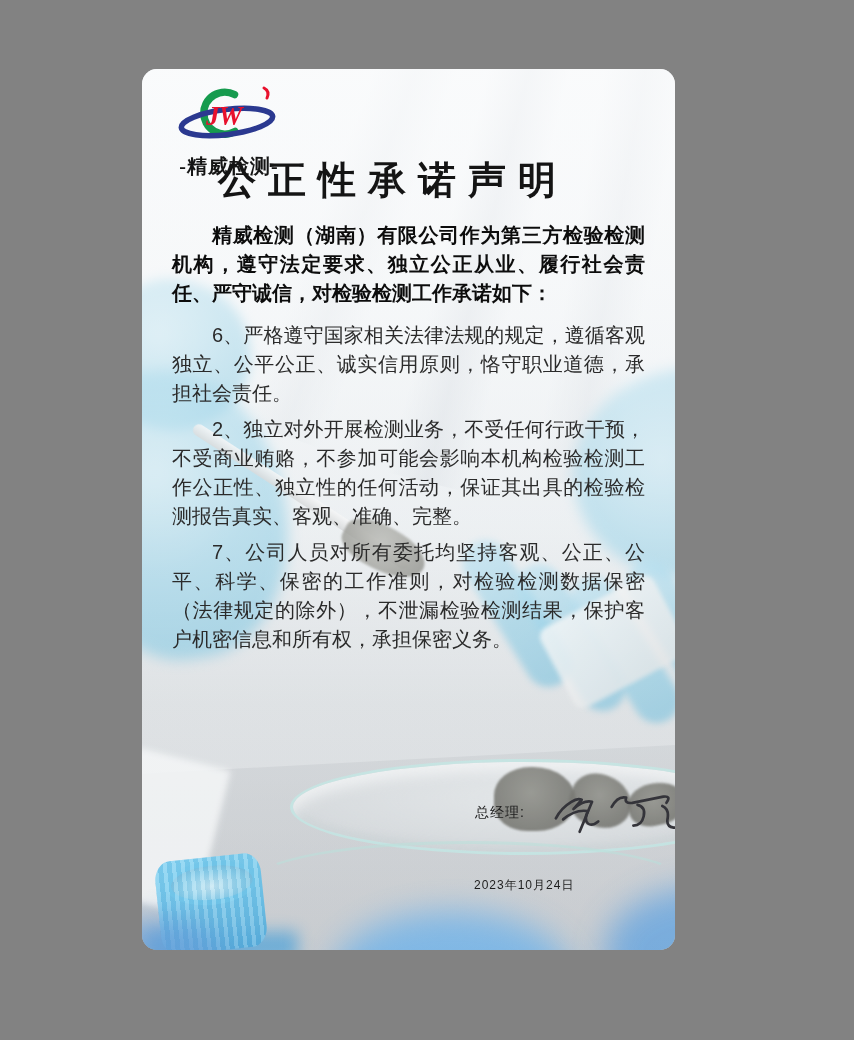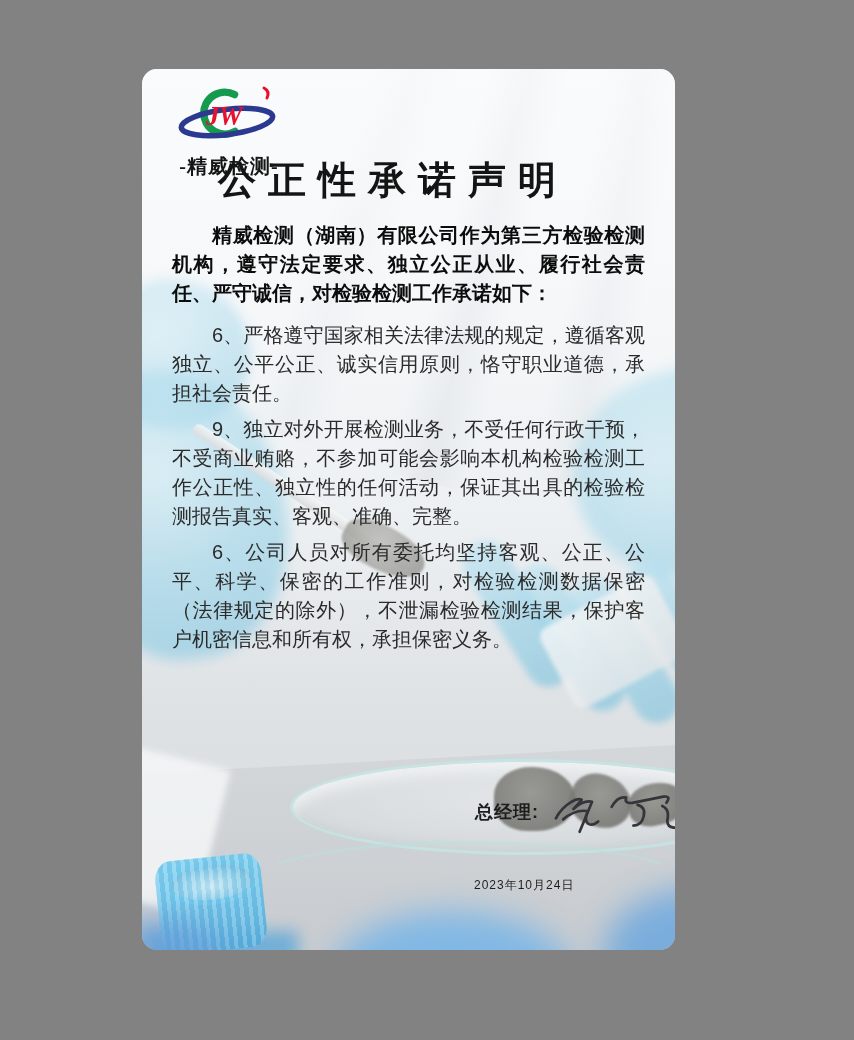--- a/index.html
+++ b/index.html
@@ -140,21 +140,21 @@
     white-space:nowrap;
   }
   .body-text {
     position:absolute; left:30px; right:30px; top:152px;
     font-size:20px; line-height:29px; color:#2b2b2b;
     text-align:justify;
   }
   .body-text p { text-indent:2em; margin:0 0 7px 0; }
   .body-text p.intro { font-weight:bold; color:#0c0c0c; margin-bottom:13px; }
   .sig-row { position:absolute; left:333px; top:730px; height:64px; }
-  .sig-label { font-size:18px; color:#1d1d1d; letter-spacing:1px; vertical-align:top; line-height:26px;font-weight:bold; }
+  .sig-label { font-size:14px; color:#1d1d1d; letter-spacing:1px; vertical-align:top; line-height:26px; }
   .sig-svg { position:absolute; left:72px; top:-22px; }
   .doc-date { position:absolute; left:332px; top:808px; font-size:12px; color:#1d1d1d; letter-spacing:1px; }
 </style>
 </head>
 <body>
 
 <div class="canvas">
   <div class="page">
 
     <div class="photo">
@@ -196,22 +196,22 @@
           <text x="29" y="40" font-family="Liberation Serif, DejaVu Serif, serif" font-size="27" font-style="italic" font-weight="bold" fill="#e8112d" letter-spacing="-1">JW</text>
         </svg>
         <div class="logo-name">-精威检测-</div>
       </div>
 
       <h1 class="doc-title">公正性承诺声明</h1>
 
       <div class="body-text">
         <p class="intro">精威检测（湖南）有限公司作为第三方检验检测机构，遵守法定要求、独立公正从业、履行社会责任、严守诚信，对检验检测工作承诺如下：</p>
         <p class="item">6、严格遵守国家相关法律法规的规定，遵循客观独立、公平公正、诚实信用原则，恪守职业道德，承担社会责任。</p>
-        <p class="item">9、独立对外开展检测业务，不受任何行政干预，不受商业贿赂，不参加可能会影响本机构检验检测工作公正性、独立性的任何活动，保证其出具的检验检测报告真实、客观、准确、完整。</p>
-        <p class="item">6、公司人员对所有委托均坚持客观、公正、公平、科学、保密的工作准则，对检验检测数据保密（法律规定的除外），不泄漏检验检测结果，保护客户机密信息和所有权，承担保密义务。</p>
+        <p class="item">2、独立对外开展检测业务，不受任何行政干预，不受商业贿赂，不参加可能会影响本机构检验检测工作公正性、独立性的任何活动，保证其出具的检验检测报告真实、客观、准确、完整。</p>
+        <p class="item">7、公司人员对所有委托均坚持客观、公正、公平、科学、保密的工作准则，对检验检测数据保密（法律规定的除外），不泄漏检验检测结果，保护客户机密信息和所有权，承担保密义务。</p>
       </div>
 
       <div class="sig-row">
         <span class="sig-label">总经理:</span>
         <svg class="sig-svg" width="150" height="62" viewBox="0 0 140 60">
           <g fill="none" stroke="#34343a" stroke-width="2.6" stroke-linecap="round" stroke-linejoin="round">
             <path d="M6 40 Q11 30 21 24 Q27 20 31 22 L23 31 Q33 22 41 24 L29 53"></path>
             <path d="M13 41 Q25 31 37 33 Q33 41 37 45 Q41 48 47 43"></path>
             <path d="M60 29 Q66 18 74 20 Q72 26 80 25 L110 19 Q118 18 113 25"></path>
             <path d="M85 27 Q93 29 91 38 Q89 47 81 47"></path>

